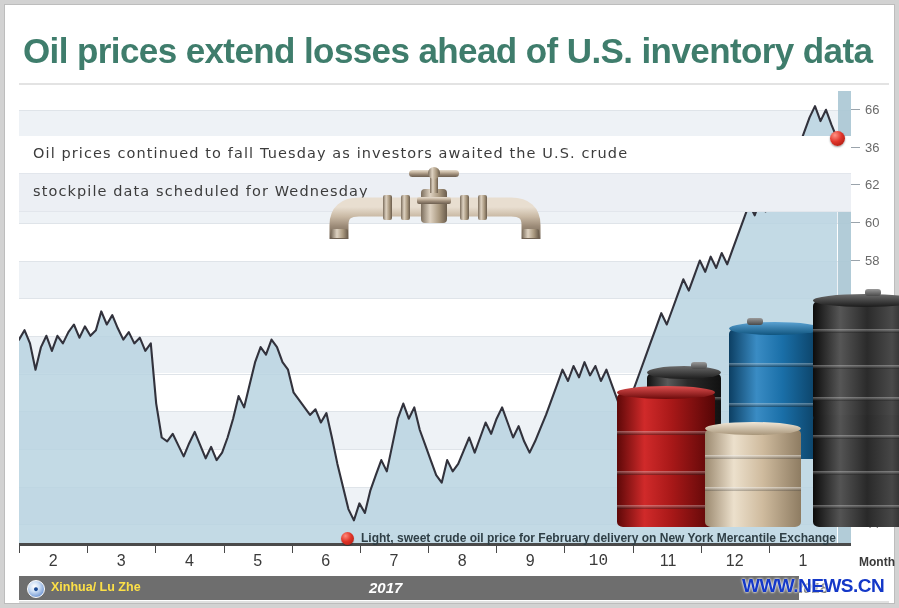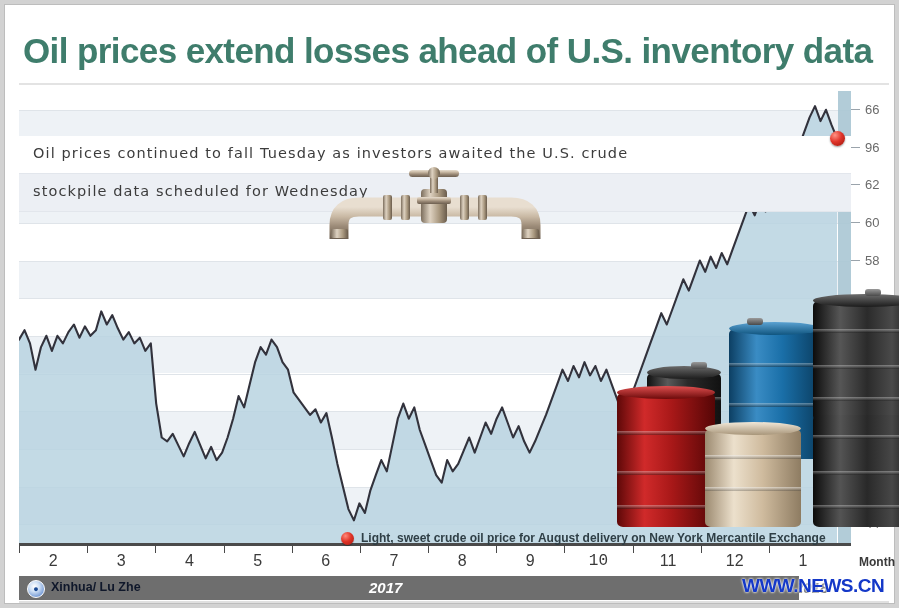--- a/index.html
+++ b/index.html
@@ -182,21 +182,21 @@
     position:absolute;left:8px;top:4px;width:16px;height:16px;border-radius:50%;
     background:radial-gradient(circle at 40% 35%,#ffffff 0%,#cfe0f5 35%,#3f6fc0 100%);
     border:1px solid #ffffff;
   }
   .footer-logo span{
     position:absolute;left:0;top:0;width:100%;height:100%;
     display:flex;align-items:center;justify-content:center;
     font-size:9px;color:#1b4a93;font-weight:bold;
   }
   .footer-credit{
-    position:absolute;left:32px;top:4px;font-size:12.5px;font-weight:bold;color:#0f172a;
+    position:absolute;left:32px;top:4px;font-size:12.5px;font-weight:bold;color:#fde047;
   }
   .footer-year{
     position:absolute;left:350px;top:3px;font-size:15px;font-weight:bold;
     font-style:italic;color:#ffffff;
   }
   .footer-year2{
     position:absolute;left:790px;top:574px;font-size:15px;font-weight:bold;
     font-style:italic;color:#6e6e6e;
   }
   .watermark{
@@ -250,21 +250,21 @@
       <div class="right-strip"></div>
     </div>
 
     <div class="yaxis" id="yaxis">
         <div class="ytick" style="top: 18.8333px;">
           <div class="tickmark"></div>
           <div class="ylabel">66</div>
         </div>
         <div class="ytick" style="top: 56.5px;">
           <div class="tickmark"></div>
-          <div class="ylabel">96</div>
+          <div class="ylabel">36</div>
         </div>
         <div class="ytick" style="top: 94.1667px;">
           <div class="tickmark"></div>
           <div class="ylabel">62</div>
         </div>
         <div class="ytick" style="top: 131.833px;">
           <div class="tickmark"></div>
           <div class="ylabel">60</div>
         </div>
         <div class="ytick" style="top: 169.5px;">
@@ -422,21 +422,21 @@
         <rect x="104" y="3" width="50" height="7" rx="3.5" fill="url(#brass)"></rect>
         <circle cx="129" cy="6" r="6" fill="url(#brass2)"></circle>
       </svg>
 
     </div>
 
     <div class="marker" id="last-marker" style="left: 824.5px; top: 125.583px;"></div>
 
     <div class="legend">
       <div class="legend-dot"></div>
-      <div class="legend-text">Light, sweet crude oil price for August delivery on New York Mercantile Exchange</div>
+      <div class="legend-text">Light, sweet crude oil price for February delivery on New York Mercantile Exchange</div>
     </div>
 
     <div class="footer">
       <div class="footer-logo">
           <span>●</span>
         </div>
       <div class="footer-credit">Xinhua/ Lu Zhe</div>
       <div class="footer-year">2017</div>
     </div>
     <div class="footer-year2">2018</div>

